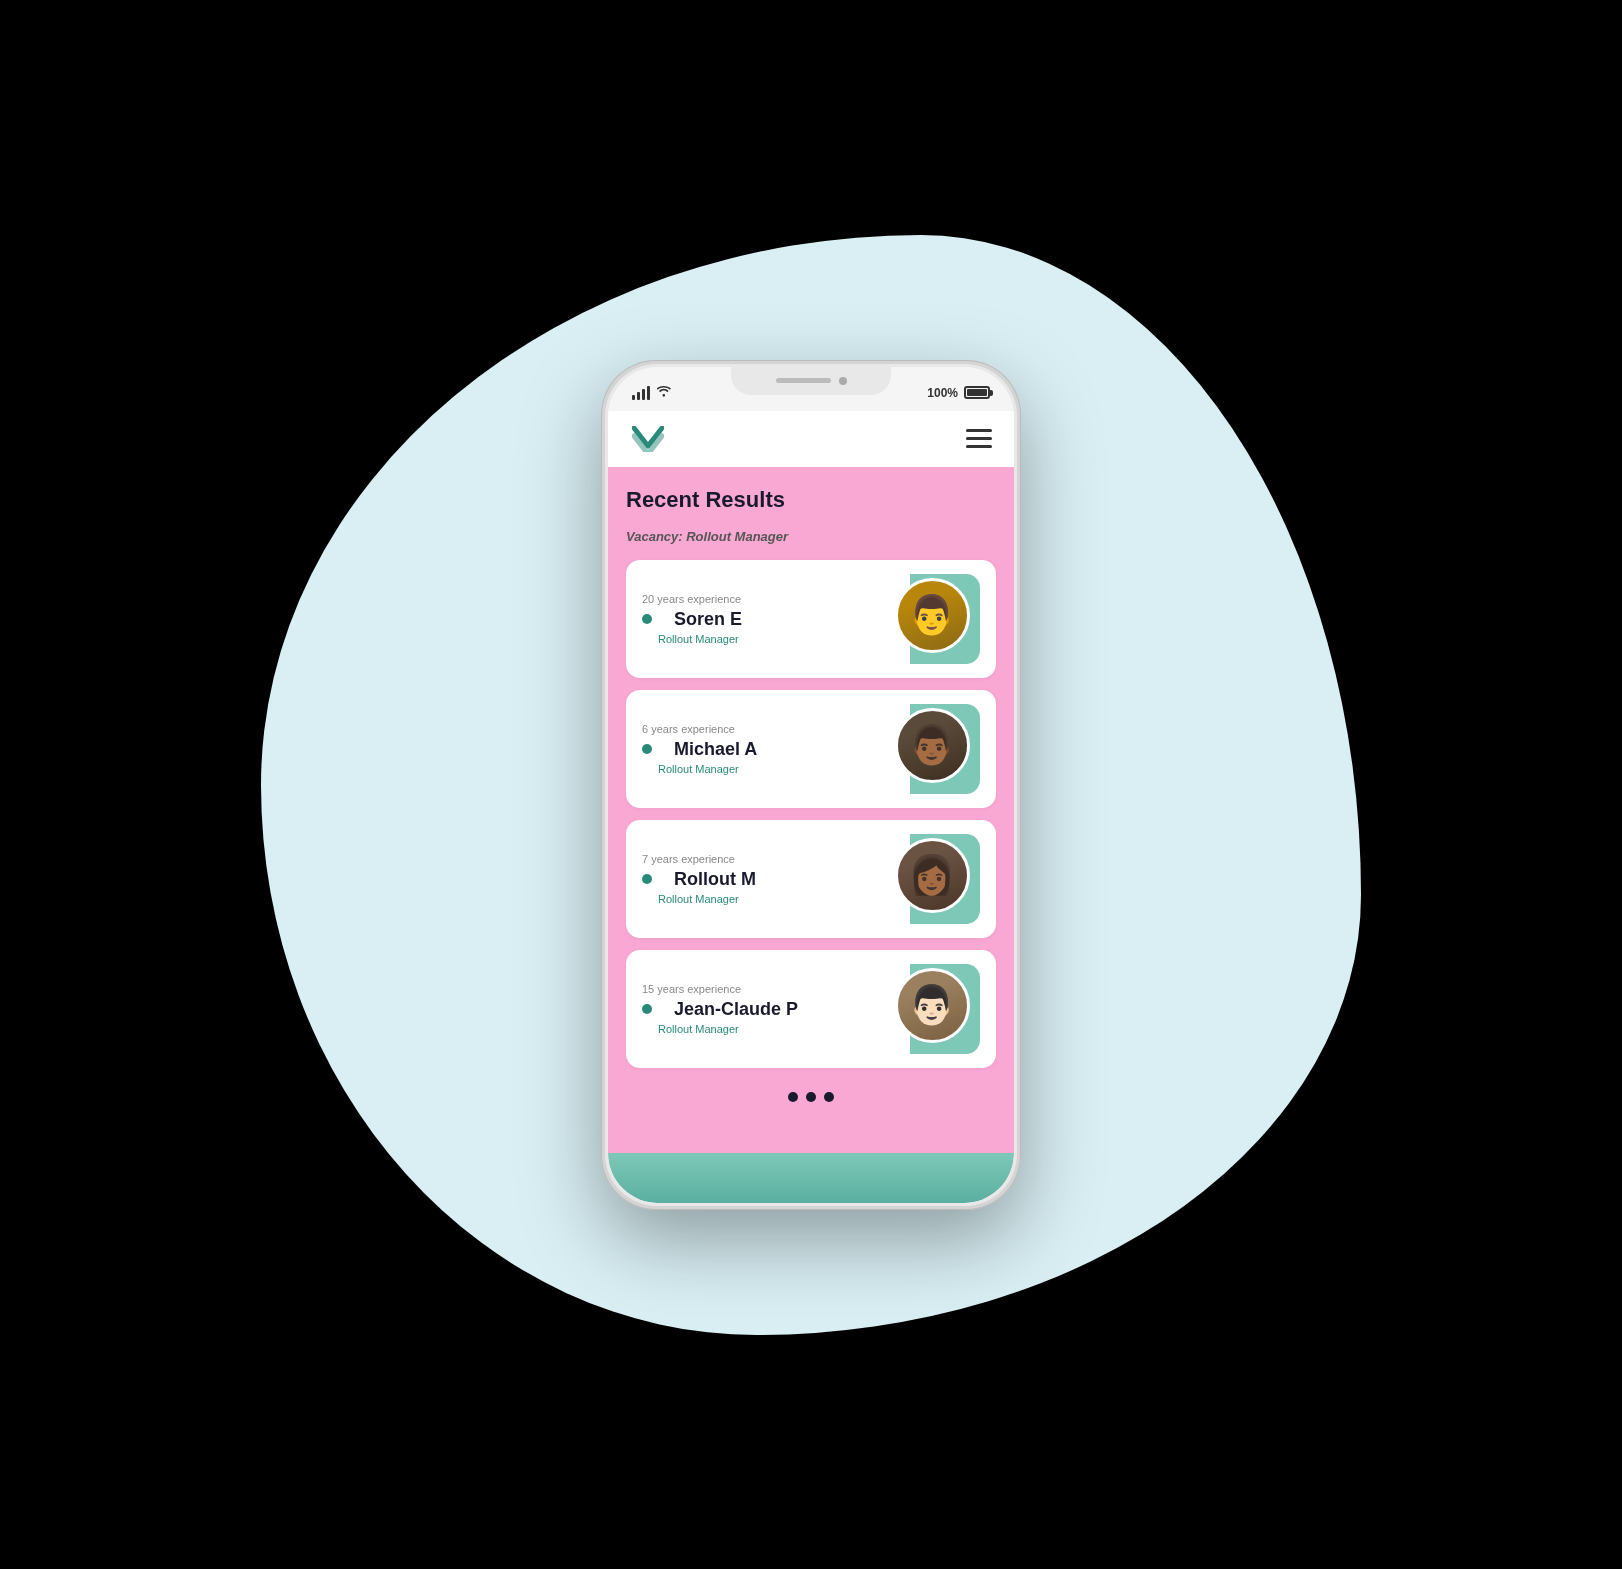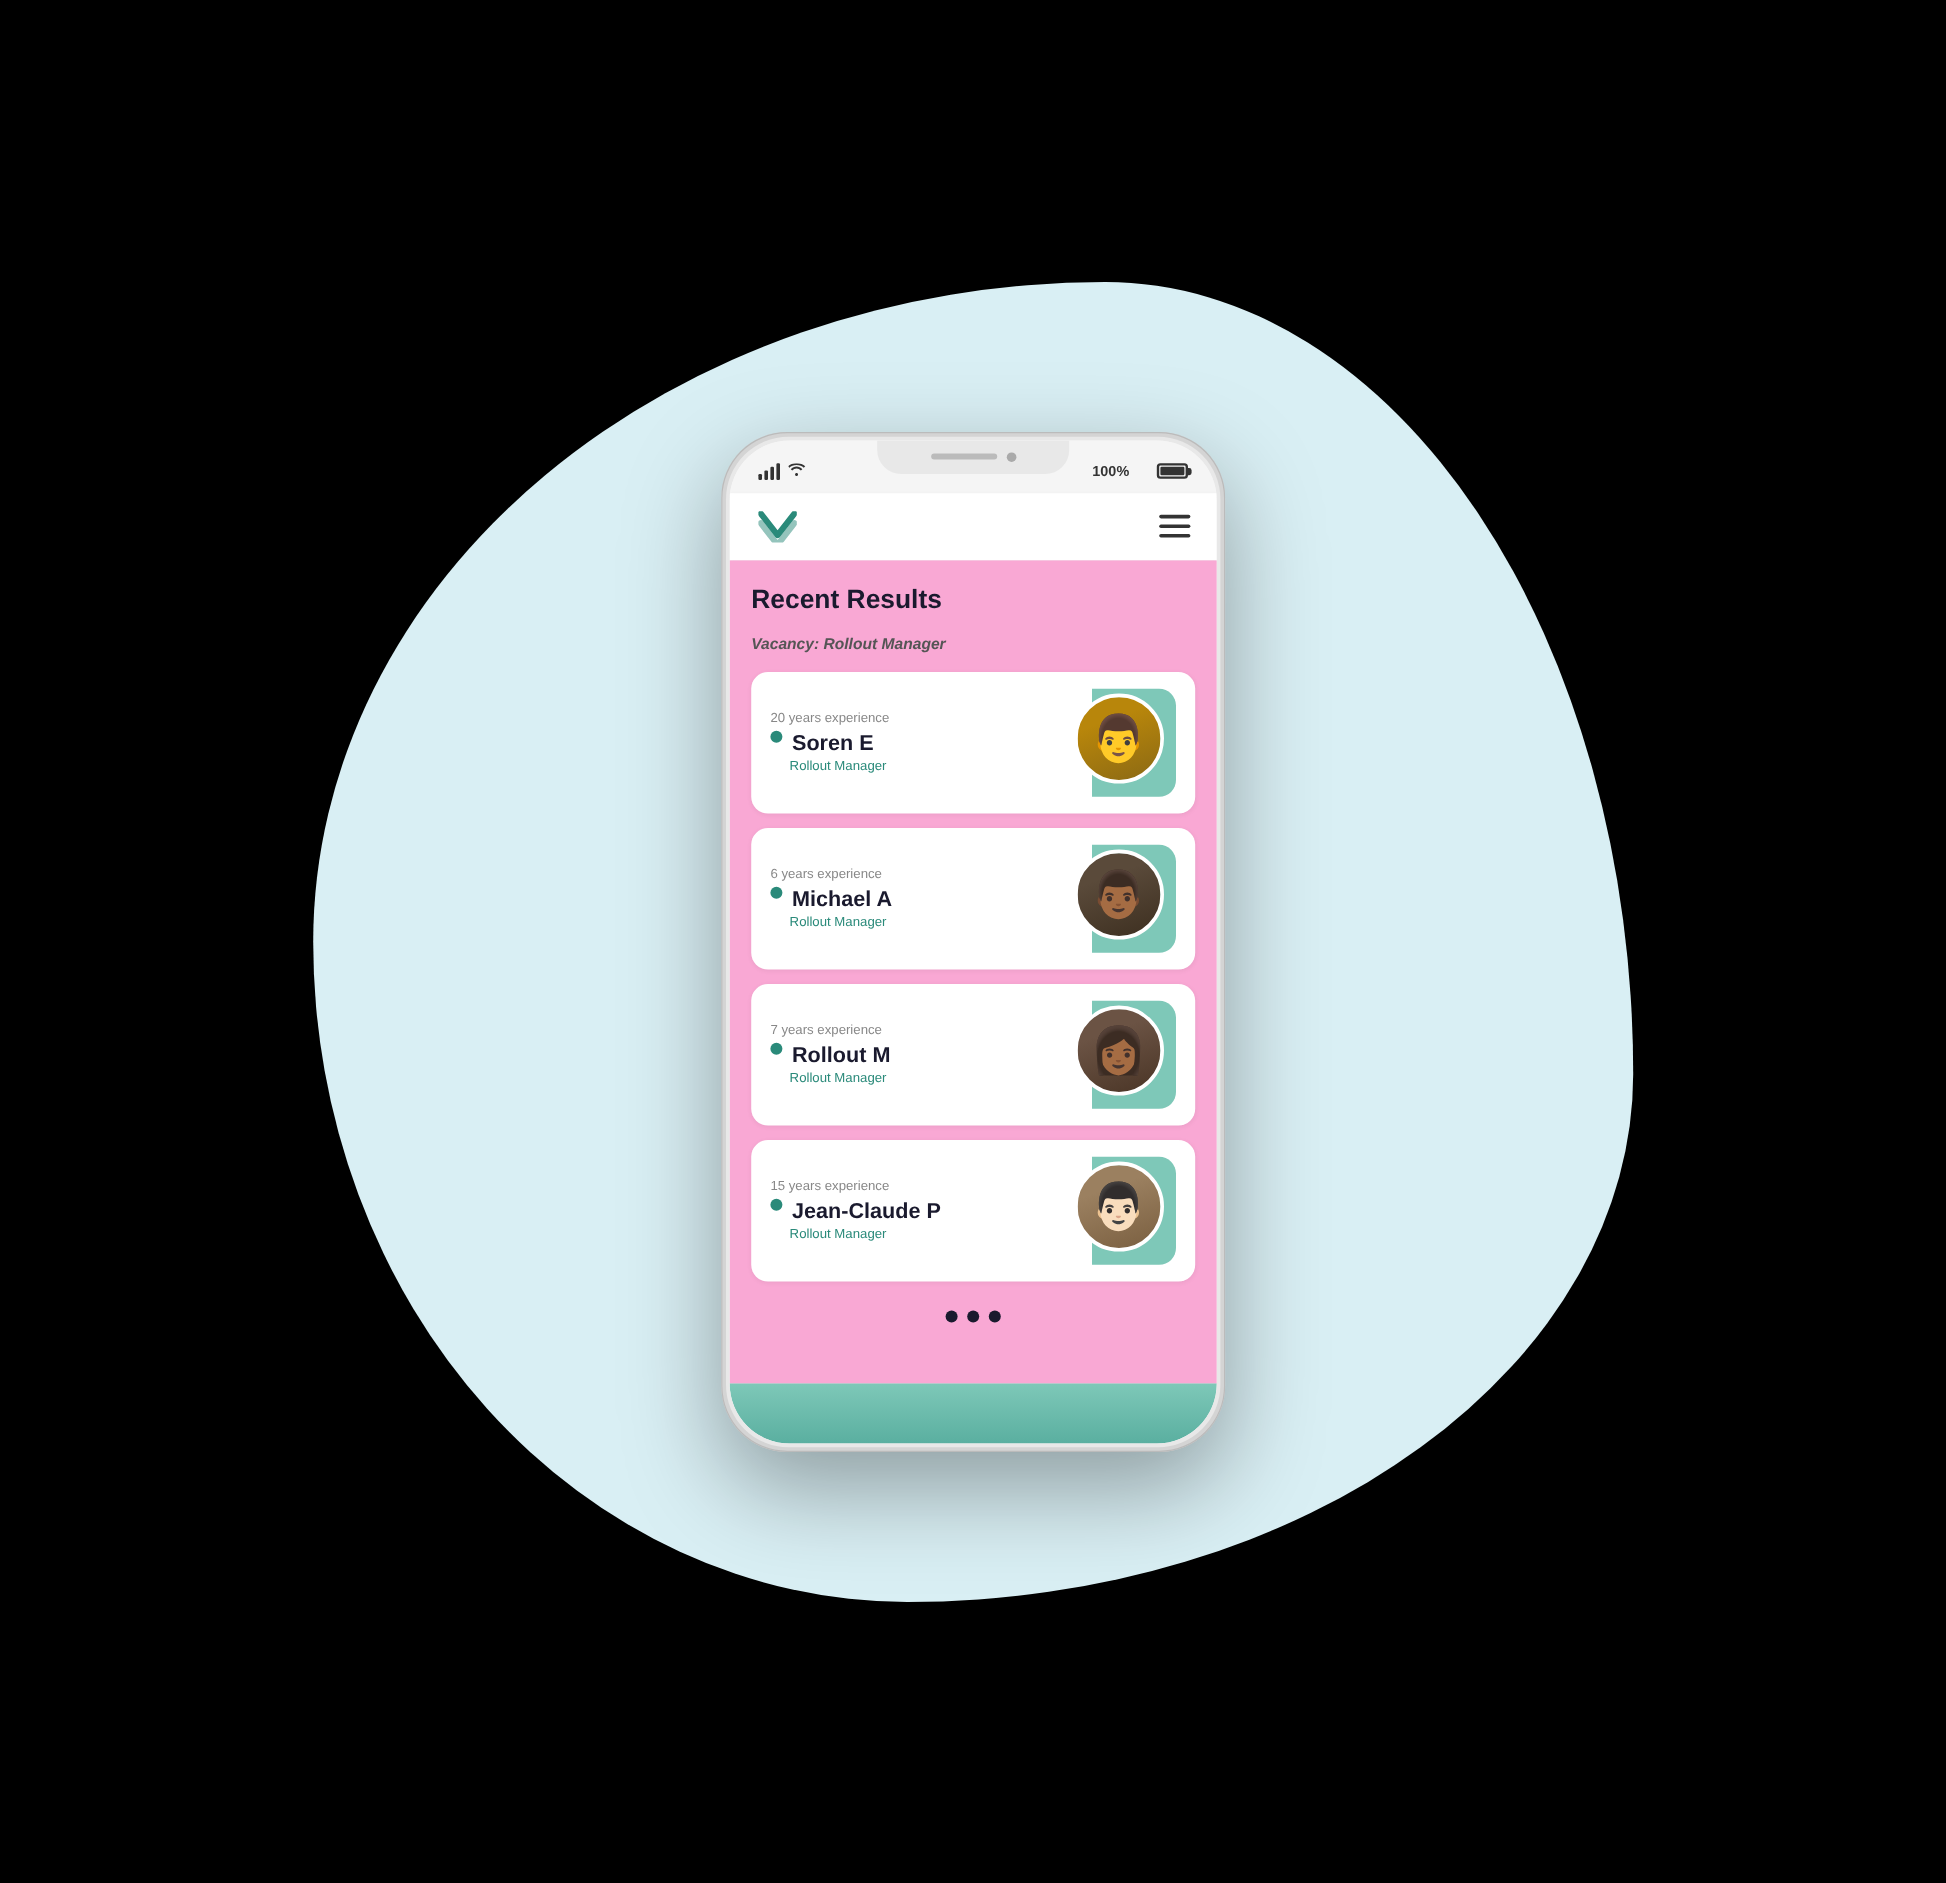--- a/index.html
+++ b/index.html
@@ -133,21 +133,21 @@
 
     .wifi-icon {
       font-size: 14px;
       color: #333;
       margin-left: 3px;
     }
 
     .status-right {
       display: flex;
       align-items: center;
-      gap: 23px;
+      gap: 6px;
     }
 
     .battery-text {
       font-size: 12px;
       font-weight: 600;
       color: #333;
     }
 
     .battery-icon {
       width: 26px;
@@ -268,21 +268,22 @@
     }
 
     .card-experience {
       font-size: 11px;
       color: #888;
       margin-bottom: 4px;
     }
 
     .card-name-row {
       display: flex;
-      gap: 8px;
+      align-items: center;
+      gap: 22px;
       margin-bottom: 3px;
     }
 
     .online-dot {
       width: 10px;
       height: 10px;
       background: #2a8a7a;
       border-radius: 50%;
       flex-shrink: 0;
     }

